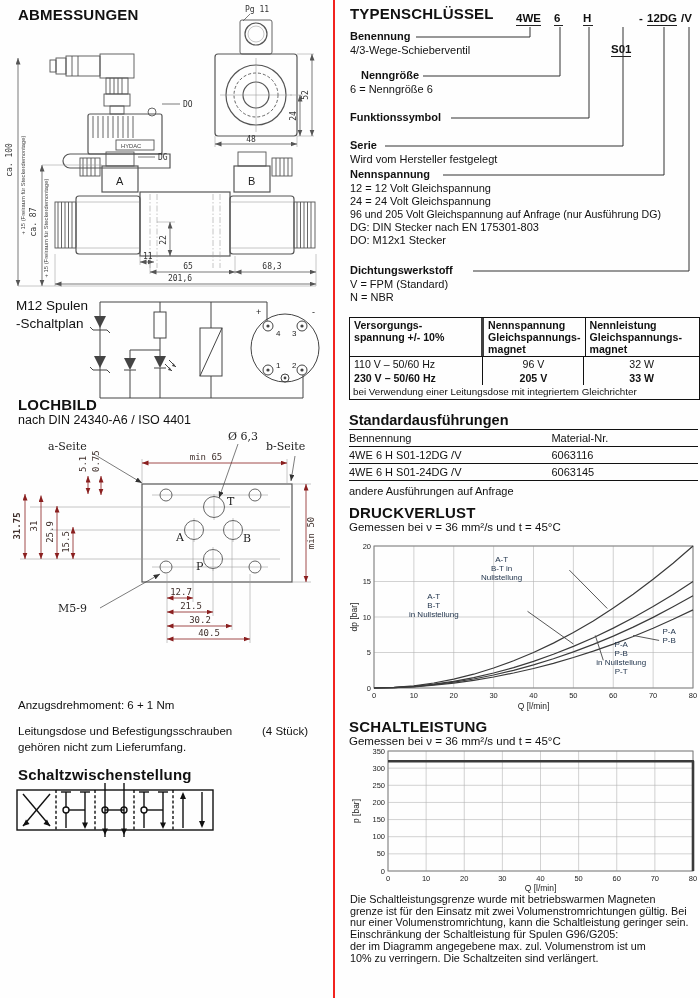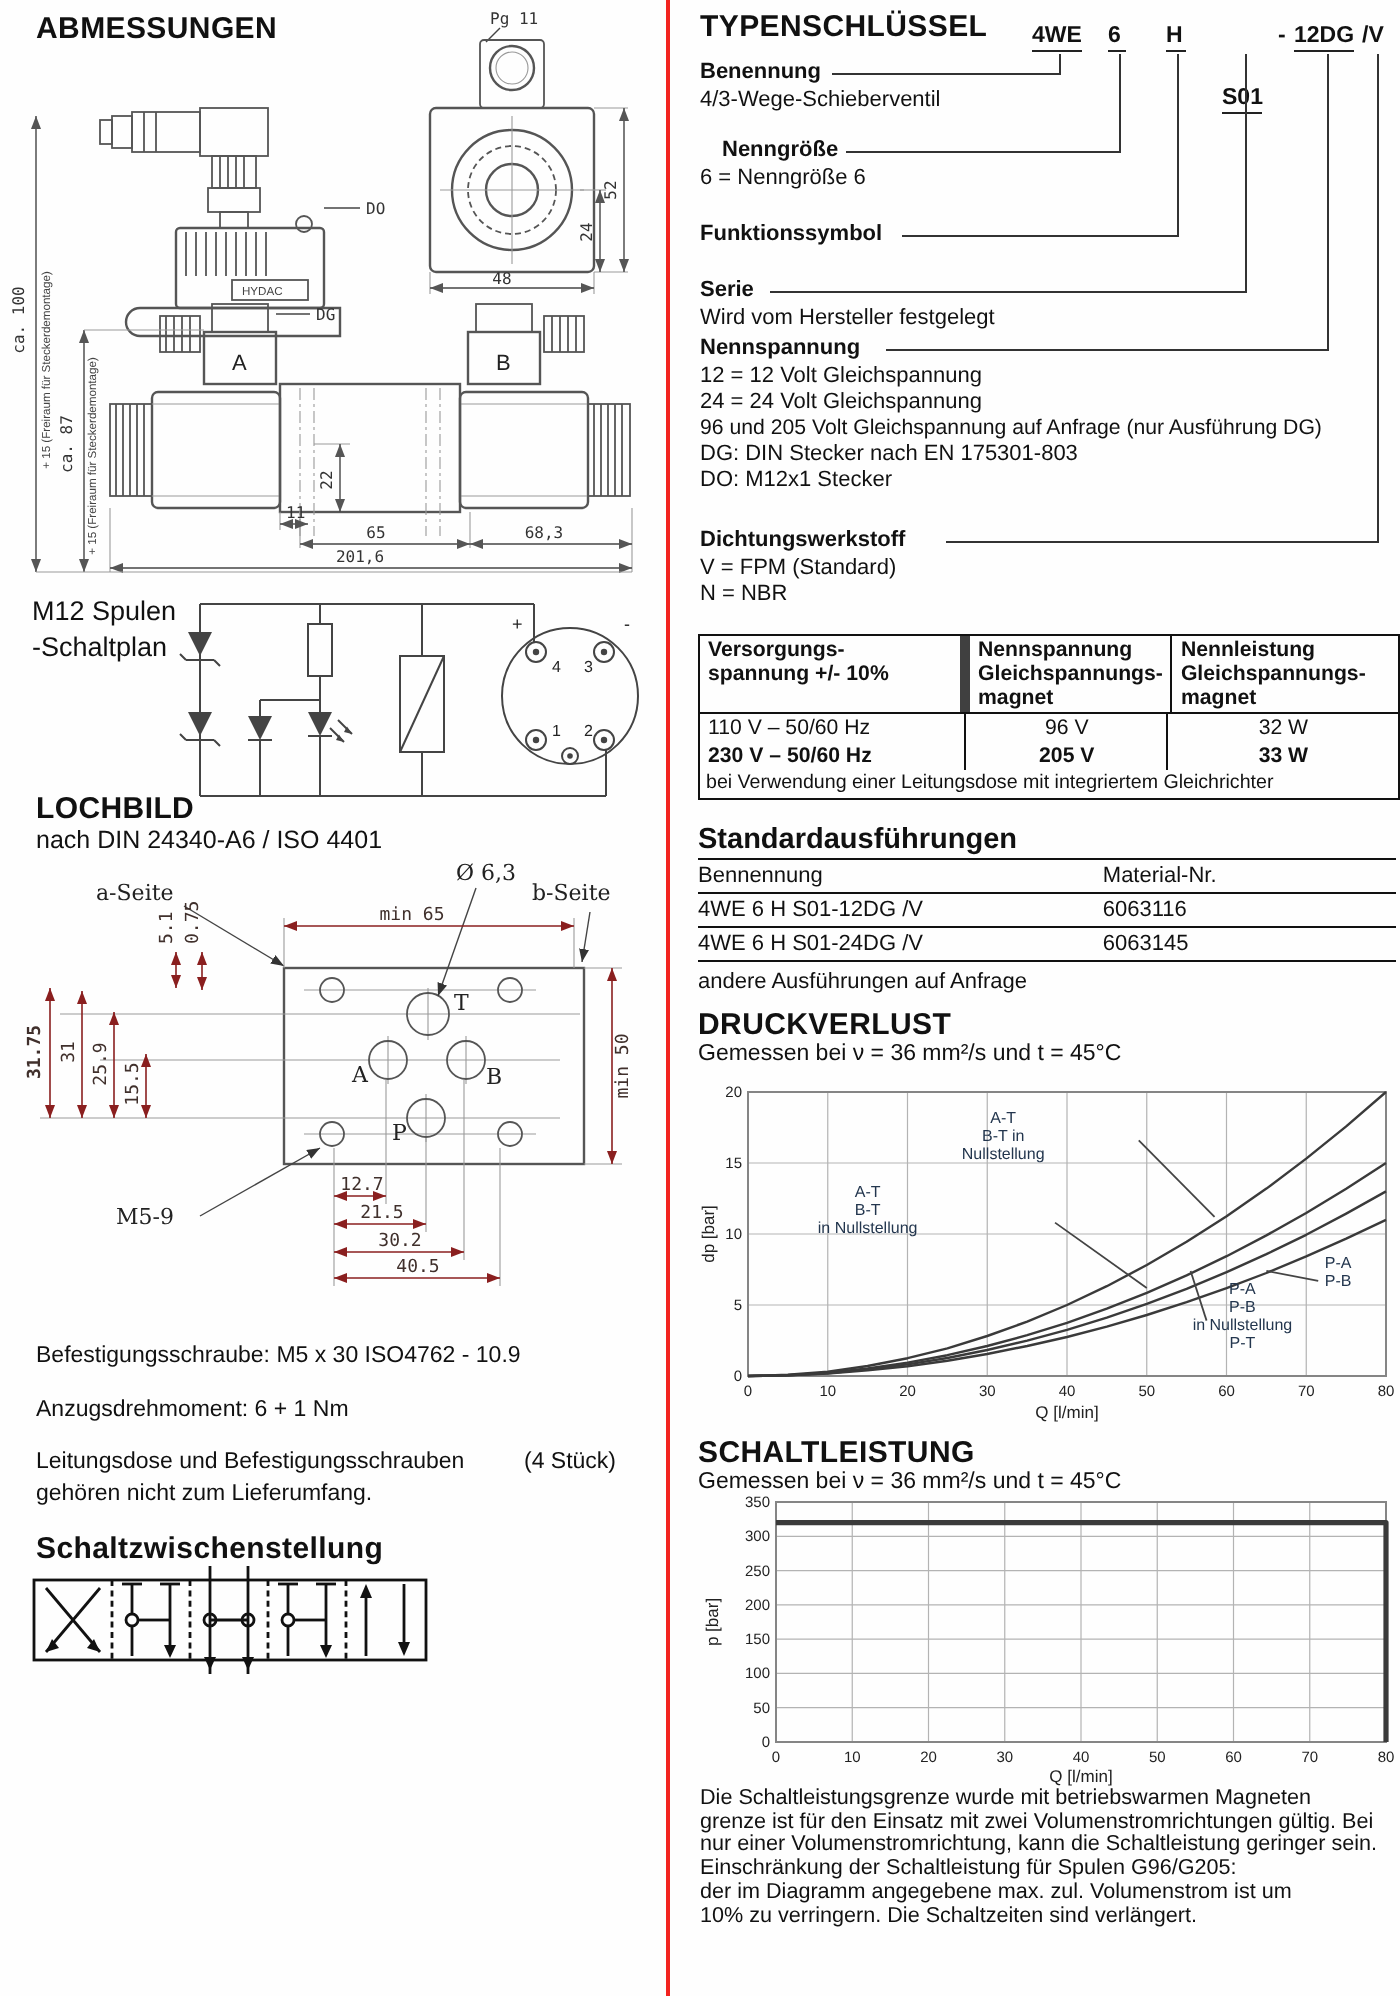--- a/index.html
+++ b/index.html
@@ -349,21 +349,20 @@
     <line class="dimr" x1="167" y1="170" x2="193" y2="170" marker-start="url(#mR)" marker-end="url(#mR)"></line>
     <text class="cad9" x="181" y="167" text-anchor="middle">12.7</text>
     <line class="dimr" x1="167" y1="184" x2="213" y2="184" marker-start="url(#mR)" marker-end="url(#mR)"></line>
     <text class="cad9" x="191" y="181" text-anchor="middle">21.5</text>
     <line class="dimr" x1="167" y1="198" x2="232" y2="198" marker-start="url(#mR)" marker-end="url(#mR)"></line>
     <text class="cad9" x="200" y="195" text-anchor="middle">30.2</text>
     <line class="dimr" x1="167" y1="211" x2="250" y2="211" marker-start="url(#mR)" marker-end="url(#mR)"></line>
     <text class="cad9" x="209" y="208" text-anchor="middle">40.5</text>
   </svg>
 
-  <div class="abs b11" style="left:18px;top:672px;font-size:11.5px;">Befestigungsschraube: M5 x 30 ISO4762 - 10.9</div>
   <div class="abs b11" style="left:18px;top:699px;font-size:11.5px;">Anzugsdrehmoment: 6 + 1 Nm</div>
   <div class="abs b11" style="left:18px;top:725px;font-size:11.5px;">Leitungsdose und Befestigungsschrauben</div>
   <div class="abs b11" style="left:262px;top:725px;font-size:11.5px;">(4 Stück)</div>
   <div class="abs b11" style="left:18px;top:741px;font-size:11.5px;">gehören nicht zum Lieferumfang.</div>
 
   <div class="abs h1" style="left:18px;top:766px;">Schaltzwischenstellung</div>
   <svg style="left:12px;top:783px;" width="220" height="62" viewBox="0 0 220 62">
     <rect class="sym" x="5" y="7" width="196" height="40"></rect>
     <g class="sym" stroke-width="1" stroke-dasharray="3 2.2">
       <line x1="44" y1="7" x2="44" y2="47"></line>
@@ -449,21 +448,21 @@
     <div class="abs" style="left:2px;top:208px;font-size:10.6px;white-space:nowrap;">96 und 205 Volt Gleichspannung auf Anfrage (nur Ausführung DG)</div>
     <div class="abs b11" style="left:2px;top:221px;">DG: DIN Stecker nach EN 175301-803</div>
     <div class="abs b11" style="left:2px;top:234px;">DO: M12x1 Stecker</div>
     <div class="abs b11 bold" style="left:2px;top:264px;">Dichtungswerkstoff</div>
     <div class="abs b11" style="left:2px;top:278px;">V = FPM (Standard)</div>
     <div class="abs b11" style="left:2px;top:291px;">N = NBR</div>
   </div>
 
   <div class="abs" style="left:349px;top:317px;width:349px;border:1.6px solid #111;">
     <div style="display:flex;border-bottom:1px solid #111;font-size:10.6px;font-weight:bold;">
-      <div style="width:38.5%;border-right:5px solid #404040;padding:1px 4px;">
+      <div style="width:38.5%;border-right:3px solid #404040;padding:1px 4px;">
         <div>Versorgungs-</div>
           <div>spannung   +/- 10%</div>
       </div>
       <div style="width:28.5%;border-right:1px solid #111;padding:1px 4px;">
         <div>Nennspannung</div>
           <div>Gleichspannungs-</div>
           <div>magnet</div>
       </div>
       <div style="width:33%;padding:1px 4px;">
         <div>Nennleistung</div>

